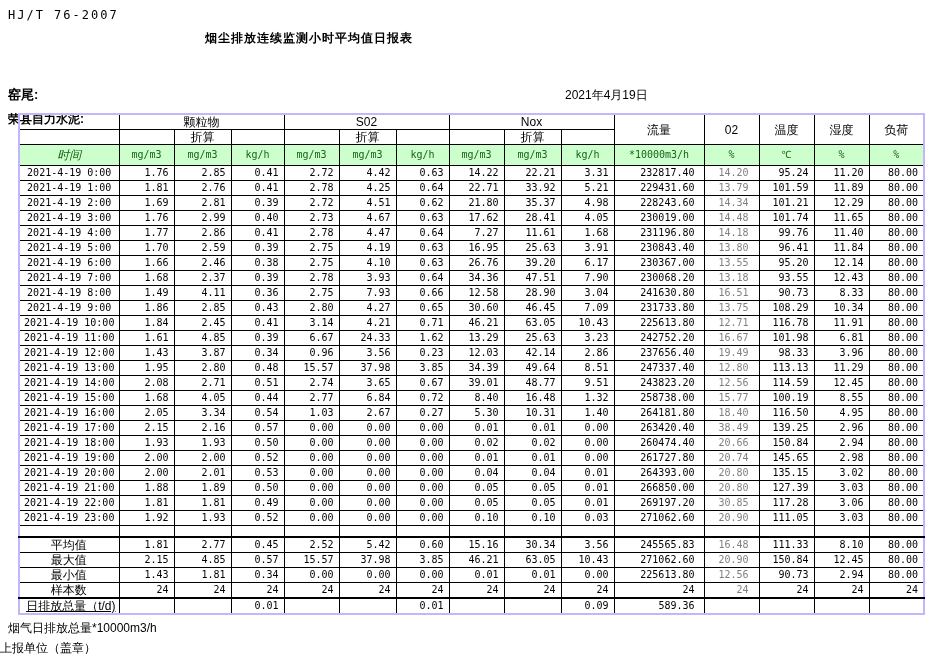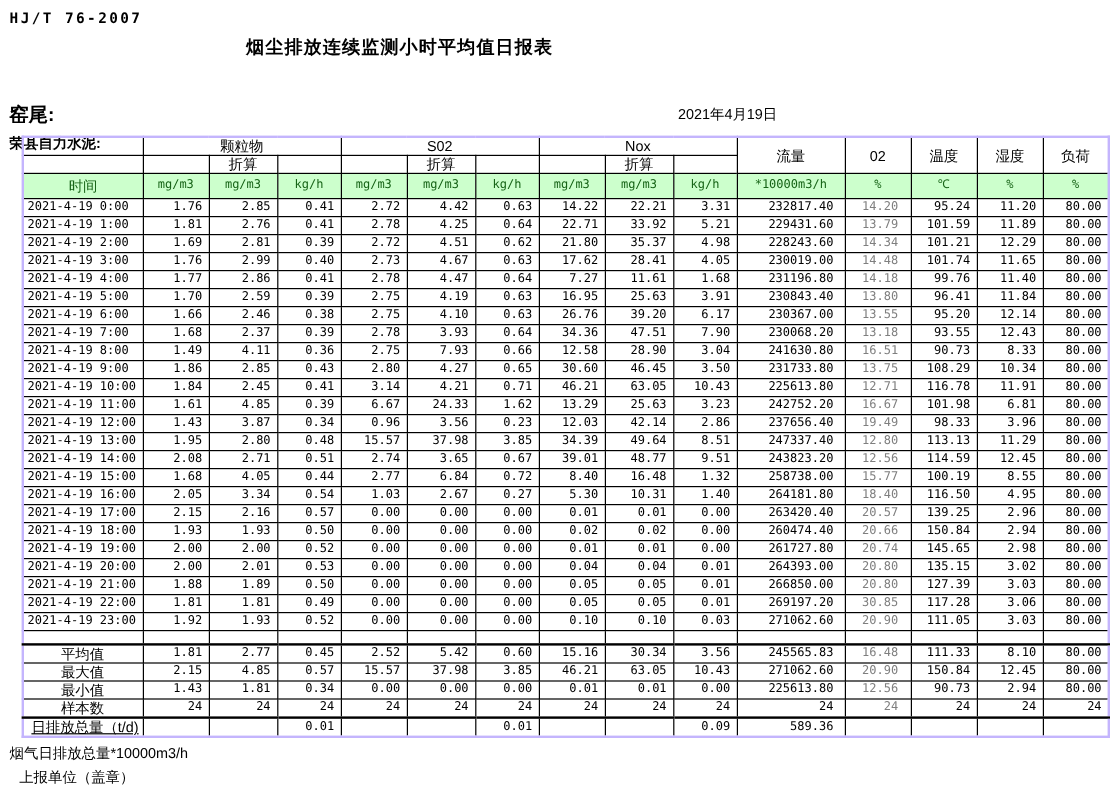--- a/index.html
+++ b/index.html
@@ -1,42 +1,42 @@
 <!DOCTYPE html>
 <html><head>
 <meta charset="utf-8">
 <style>
   html,body{margin:0;padding:0;}
   body{
     width:933px;height:658px;background:#ffffff;position:relative;
     font-family:"Liberation Sans",sans-serif;color:#000;overflow:hidden;
   }
-  .std-code{position:absolute;left:8px;top:8px;font-size:12px;font-weight:bold;letter-spacing:2px;font-family:"DejaVu Sans Mono",monospace;}
-  .report-title{position:absolute;left:205px;top:30px;font-size:15px;font-weight:bold;letter-spacing:1px;}
+  .std-code{position:absolute;left:8px;top:8px;font-size:12px;font-weight:normal;letter-spacing:2px;font-family:"DejaVu Sans Mono",monospace;}
+  .report-title{position:absolute;left:205px;top:30px;font-size:12px;font-weight:bold;letter-spacing:1px;}
   .company{position:absolute;left:8px;top:70px;font-size:12px;font-weight:bold;margin-top:41px;}
-  .location{position:absolute;left:8px;top:86px;font-size:16px;font-weight:bold;text-align:right;}
+  .location{position:absolute;left:8px;top:86px;font-size:13px;font-weight:bold;text-align:right;}
   .date{position:absolute;left:565px;top:87px;font-size:12px;}
   table.report{
     position:absolute;left:18px;top:113px;border-collapse:collapse;table-layout:fixed;
     font-size:11px;border:2px solid #c4b5fd;
   }
   td{border:1px solid #000;padding:0 3px;height:14px;line-height:14px;overflow:hidden;white-space:nowrap;text-align:center;}
   thead td{font-size:12px;}
   tr.units-row td{background:#ccffcc;color:#176417;height:20px;line-height:20px;font-size:10px;font-family:"DejaVu Sans Mono",monospace;}
-  tr.units-row td.time-h{font-size:12px;font-family:"Liberation Sans",sans-serif;}
-  td.time{font-family:"DejaVu Sans Mono",monospace;font-size:10px;text-align:left;padding-right:3px;}
+  tr.units-row td.time-h{font-size:12px;font-family:"Liberation Sans",sans-serif;font-style:italic;}
+  td.time{font-family:"DejaVu Sans Mono",monospace;font-size:10px;text-align:center;padding-right:3px;}
   td.num{font-family:"DejaVu Sans Mono",monospace;font-size:10px;text-align:right;padding-right:5px;}
   td.col9{padding-right:9px;}
   td.col10{color:#7f7f7f;padding-right:10px;}
   tr.spacer td{height:10px;line-height:10px;border-bottom:2px solid #000;}
   tr.samples td{border-bottom:2px solid #000;}
   td.sum-label{text-align:center;padding-right:4px;font-size:12px;}
   td.total-label{text-align:right;overflow:visible;font-size:12px;text-decoration:underline;text-indent:-14px;}
   .footnote{position:absolute;left:8px;top:620px;font-size:12px;}
-  .sign-row{position:absolute;left:16px;top:640px;font-size:12px;}
+  .sign-row{position:absolute;left:0;top:640px;font-size:12px;}
   .sign-unit{position:absolute;left:205px;top:640px;font-size:12px;margin-top:20px;}
 </style>
 </head>
 <body>
 
 <div class="std-code">HJ/T  76-2007</div>
 <div class="report-title">烟尘排放连续监测小时平均值日报表</div>
 <div class="company">荣县自力水泥:</div>
 <div class="location">窑尾:</div>
 <div class="date">2021年4月19日</div>
@@ -258,21 +258,21 @@
       <tr>
         <td class="time">2021-4-19 9:00</td>
         <td class="num col0">1.86</td>
         <td class="num col1">2.85</td>
         <td class="num col2">0.43</td>
         <td class="num col3">2.80</td>
         <td class="num col4">4.27</td>
         <td class="num col5">0.65</td>
         <td class="num col6">30.60</td>
         <td class="num col7">46.45</td>
-        <td class="num col8">3.50</td>
+        <td class="num col8">7.09</td>
         <td class="num col9">231733.80</td>
         <td class="num col10">13.75</td>
         <td class="num col11">108.29</td>
         <td class="num col12">10.34</td>
         <td class="num col13">80.00</td>
       </tr>
       <tr>
         <td class="time">2021-4-19 10:00</td>
         <td class="num col0">1.84</td>
         <td class="num col1">2.45</td>
@@ -396,21 +396,21 @@
         <td class="num col0">2.15</td>
         <td class="num col1">2.16</td>
         <td class="num col2">0.57</td>
         <td class="num col3">0.00</td>
         <td class="num col4">0.00</td>
         <td class="num col5">0.00</td>
         <td class="num col6">0.01</td>
         <td class="num col7">0.01</td>
         <td class="num col8">0.00</td>
         <td class="num col9">263420.40</td>
-        <td class="num col10">20.57</td>
+        <td class="num col10">38.49</td>
         <td class="num col11">139.25</td>
         <td class="num col12">2.96</td>
         <td class="num col13">80.00</td>
       </tr>
       <tr>
         <td class="time">2021-4-19 18:00</td>
         <td class="num col0">1.93</td>
         <td class="num col1">1.93</td>
         <td class="num col2">0.50</td>
         <td class="num col3">0.00</td>

